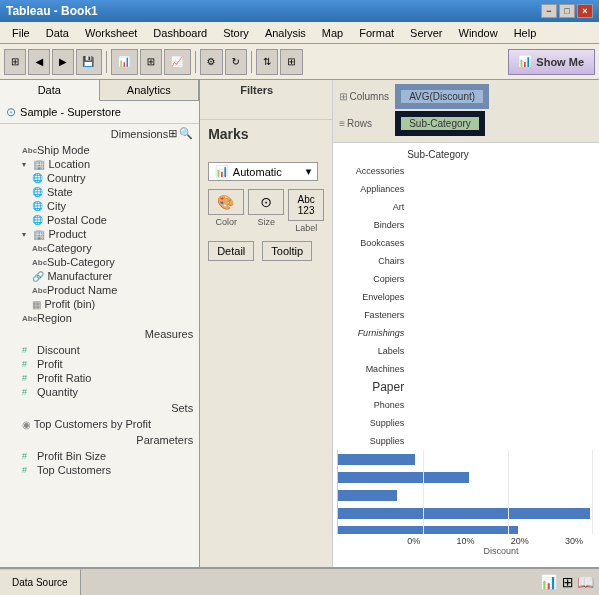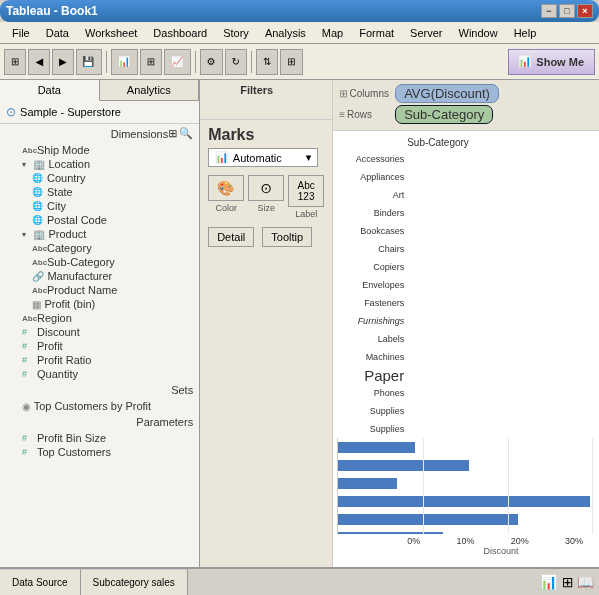--- a/index.html
+++ b/index.html
@@ -1,19 +1,19 @@
 <!DOCTYPE html>
 <html><head>
   <meta charset="utf-8">
   <style>
     * { box-sizing: border-box; margin: 0; padding: 0; }
     body { font-family: 'Segoe UI', Arial, sans-serif; font-size: 11px; background: #d4d0c8; width: 599px; height: 595px; overflow: hidden; }
     
     
-    .title-bar { background: linear-gradient(to bottom, #4a90d9, #2c6fad); color: white; height: 22px; display: flex; align-items: center; padding: 0 6px; font-size: 12px; font-weight: bold; border-radius: 9px; }
+    .title-bar { background: linear-gradient(to bottom, #4a90d9, #2c6fad); color: white; height: 22px; display: flex; align-items: center; padding: 0 6px; font-size: 12px; font-weight: bold; }
     .title-bar .title-text { flex: 1; }
     .title-controls { display: flex; gap: 2px; }
     .title-btn { width: 16px; height: 14px; background: #c0392b; border: 1px solid #999; font-size: 9px; display: flex; align-items: center; justify-content: center; cursor: pointer; color: white; }
     .title-btn.min { background: #d4d0c8; color: #333; }
     .title-btn.max { background: #d4d0c8; color: #333; }
 
     
     .menu-bar { background: #f0ece0; height: 22px; display: flex; align-items: center; border-bottom: 1px solid #999; padding: 0 4px; }
     .menu-item { padding: 2px 8px; font-size: 11px; color: #000; cursor: pointer; }
 
@@ -48,37 +48,37 @@
 
     .expand-arrow { font-size: 8px; color: #555; width: 8px; }
 
     
     .center-panel { flex: 1; display: flex; flex-direction: column; background: #eae6da; }
     
     .pages-filters { background: #eae6da; padding: 6px 8px; border-bottom: 1px solid #ccc; }
     .pf-label { font-size: 11px; font-weight: bold; color: #333; margin-bottom: 20px; }
     
     .marks-section { background: #eae6da; padding: 6px 8px; flex: 1; }
-    .marks-label { font-size: 16px; font-weight: bold; color: #333; margin-bottom: 4px; }
+    .marks-label { font-size: 14px; font-weight: bold; color: #333; margin-bottom: 20px; }
     .marks-dropdown { background: white; border: 1px solid #999; padding: 2px 6px; font-size: 11px; display: flex; align-items: center; gap: 4px; cursor: pointer; width: 110px; margin-bottom: 8px; }
     
     .marks-buttons { display: flex; gap: 4px; margin-bottom: 8px; }
     .marks-btn { background: #e8e4d8; border: 1px solid #999; padding: 4px 6px; font-size: 10px; cursor: pointer; text-align: center; min-width: 36px; }
     .marks-btn-label { font-size: 9px; color: #555; margin-top: 2px; }
 
     .marks-detail { display: flex; gap: 8px; }
     .marks-detail-btn { background: #e8e4d8; border: 1px solid #999; padding: 3px 8px; font-size: 11px; cursor: pointer; }
 
     
     .right-panel { width: 280px; background: white; border-left: 1px solid #ccc; display: flex; flex-direction: column; }
     
     .shelf-area { background: #e8e4d8; padding: 4px 6px; border-bottom: 1px solid #ccc; }
     .shelf-row { display: flex; align-items: center; gap: 4px; margin-bottom: 2px; }
     .shelf-label { font-size: 10px; color: #555; width: 52px; display: flex; align-items: center; gap: 2px; }
-    .shelf-pill { background: #a8c8a0; border: 1px solid #0f172a; padding: 1px 8px; font-size: 13px; color: #333; border-radius: 7px; }
+    .shelf-pill { background: #a8c8a0; border: 6px solid #0f172a; padding: 1px 8px; font-size: 10px; color: #333; border-radius: 0; }
     .shelf-pill.blue { background: #a0b8d8; border-color: #708ab0; }
 
     .chart-area { flex: 1; padding: 4px; overflow: hidden; position: relative; }
     .bar-row { display: flex; align-items: center; height: 18px; }
     .bar { background: #4a7abf; height: 11px; margin: 3px 0; }
 
     
     .bottom-tabs { height: 28px; background: #d4d0c8; border-top: 2px solid #999; display: flex; align-items: stretch; }
     .bottom-tab { padding: 0 12px; font-size: 10px; display: flex; align-items: center; cursor: pointer; background: #e8e4d8; border-right: 1px solid #999; border-top: 1px solid #ccc; }
     .bottom-tab.active { background: white; border-top: 2px solid #316ac5; }
@@ -208,20 +208,23 @@
       </div>
       <div class="dim-item indent2">
         <span style="color:#888;font-size:10px">▦</span>
         <span>Profit (bin)</span>
       </div>
       <div class="dim-item indent1">
         <span class="dim-icon abc">Abc</span>
         <span>Region</span>
       </div>
 
+      <div class="section-header">
+        <span>Measures</span>
+      </div>
       <div class="dim-item indent1">
         <span class="dim-icon hash">#</span>
         <span>Discount</span>
       </div>
       <div class="dim-item indent1">
         <span class="dim-icon hash">#</span>
         <span>Profit</span>
       </div>
       <div class="dim-item indent1">
         <span class="dim-icon hash">#</span>
@@ -324,21 +327,21 @@
           <div style="height:18px; display:flex; align-items:center; justify-content:flex-end; font-size:9px; color:#333;">Art</div>
           <div style="height:18px; display:flex; align-items:center; justify-content:flex-end; font-size:9px; color:#333;">Binders</div>
           <div style="height:18px; display:flex; align-items:center; justify-content:flex-end; font-size:9px; color:#333;">Bookcases</div>
           <div style="height:18px; display:flex; align-items:center; justify-content:flex-end; font-size:9px; color:#333;">Chairs</div>
           <div style="height:18px; display:flex; align-items:center; justify-content:flex-end; font-size:9px; color:#333;">Copiers</div>
           <div style="height:18px; display:flex; align-items:center; justify-content:flex-end; font-size:9px; color:#333;">Envelopes</div>
           <div style="height:18px; display:flex; align-items:center; justify-content:flex-end; font-size:9px; color:#333;">Fasteners</div>
           <div style="height:18px; display:flex; align-items:center; justify-content:flex-end; font-size:9px; color:#333;font-style:italic;">Furnishings</div>
           <div style="height:18px; display:flex; align-items:center; justify-content:flex-end; font-size:9px; color:#333;">Labels</div>
           <div style="height:18px; display:flex; align-items:center; justify-content:flex-end; font-size:9px; color:#333;">Machines</div>
-          <div style="height:18px; display:flex; align-items:center; justify-content:flex-end; font-size:15px; color:#333;">Paper</div>
+          <div style="height:18px; display:flex; align-items:center; justify-content:flex-end; font-size:12px; color:#333;">Paper</div>
           <div style="height:18px; display:flex; align-items:center; justify-content:flex-end; font-size:9px; color:#333;">Phones</div>
           <div style="height:18px; display:flex; align-items:center; justify-content:flex-end; font-size:9px; color:#333;">Supplies</div>
           <div style="height:18px; display:flex; align-items:center; justify-content:flex-end; font-size:9px; color:#333;">Supplies</div>
         </div>
 
         <div style="flex:1; border-left:1px solid #ccc; position:relative;">
 
           <div style="position:absolute; left:33%; top:0; bottom:0; width:1px; background:#e8e8e8;"></div>
           <div style="position:absolute; left:66%; top:0; bottom:0; width:1px; background:#e8e8e8;"></div>
           <div style="position:absolute; left:99%; top:0; bottom:0; width:1px; background:#e8e8e8;"></div>
@@ -405,19 +408,18 @@
         <span>30%</span>
       </div>
       <div style="text-align:center; padding-left:70px; font-size:9px; color:#555;">Discount</div>
     </div>
   </div>
 
 </div>
 
 <div class="bottom-tabs">
   <div class="bottom-tab">Data Source</div>
-  <div class="bottom-tab">Subcategory sales</div>
   <div class="bottom-tab-icons">
     <span style="cursor:pointer;font-size:14px;">📊</span>
     <span style="cursor:pointer;font-size:14px;">⊞</span>
     <span style="cursor:pointer;font-size:14px;">📖</span>
   </div>
 </div>
 
 </body></html>

